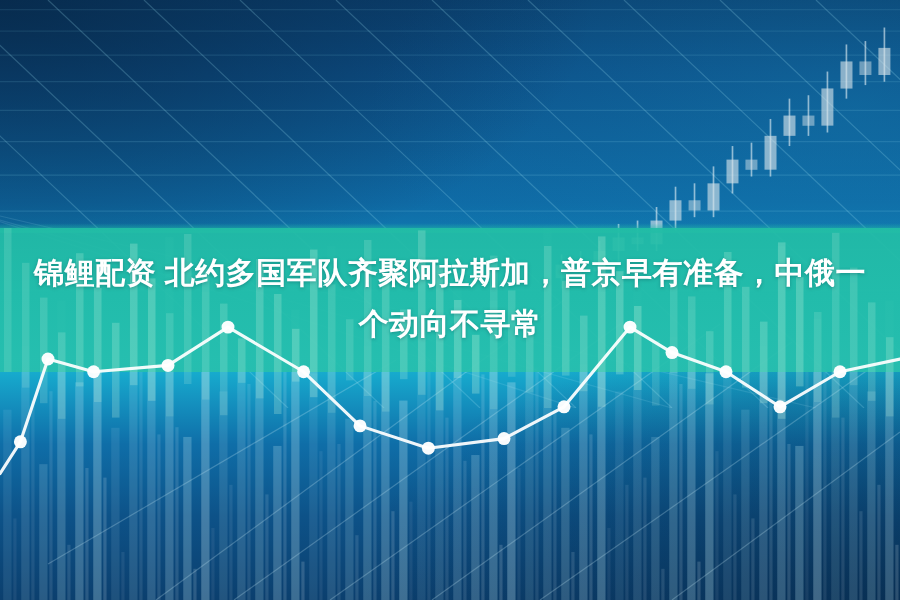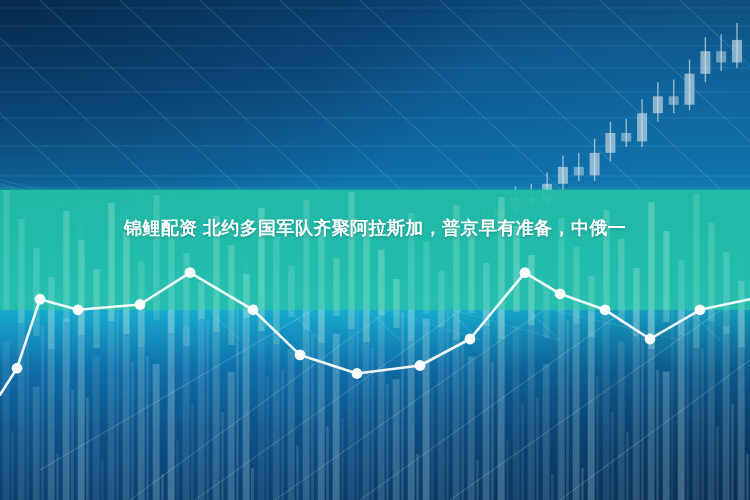--- a/index.html
+++ b/index.html
@@ -57,21 +57,21 @@
 
   
   #lines{position:absolute;inset:0;}
 
   
   #headline{
     position:absolute;
     left:0;right:0;top:207px;
     text-align:center;
     color:#ffffff;
-    font-size:18px;
+    font-size:25px;
     font-weight:bold;
     line-height:42px;
     letter-spacing:.4px;
     text-shadow:0 1px 3px rgba(0,60,70,.35);
     padding:0 8px;
   }
 </style>
 </head>
 <body>
 
@@ -340,15 +340,16 @@
       <circle cx="470.0" cy="339.0" r="5.4" fill="#ffffff" opacity="0.97"></circle>
       <circle cx="525.0" cy="272.6" r="5.4" fill="#ffffff" opacity="0.97"></circle>
       <circle cx="560.0" cy="293.8" r="5.4" fill="#ffffff" opacity="0.97"></circle>
       <circle cx="605.0" cy="309.8" r="5.4" fill="#ffffff" opacity="0.97"></circle>
       <circle cx="650.0" cy="339.0" r="5.4" fill="#ffffff" opacity="0.97"></circle>
       <circle cx="700.0" cy="309.8" r="5.4" fill="#ffffff" opacity="0.97"></circle>
     </svg>
 
   <div id="headline">
     <div>锦鲤配资 北约多国军队齐聚阿拉斯加，普京早有准备，中俄一</div>
+    <div>个动向不寻常</div>
   </div>
 
 </div>
 
 </body></html>

